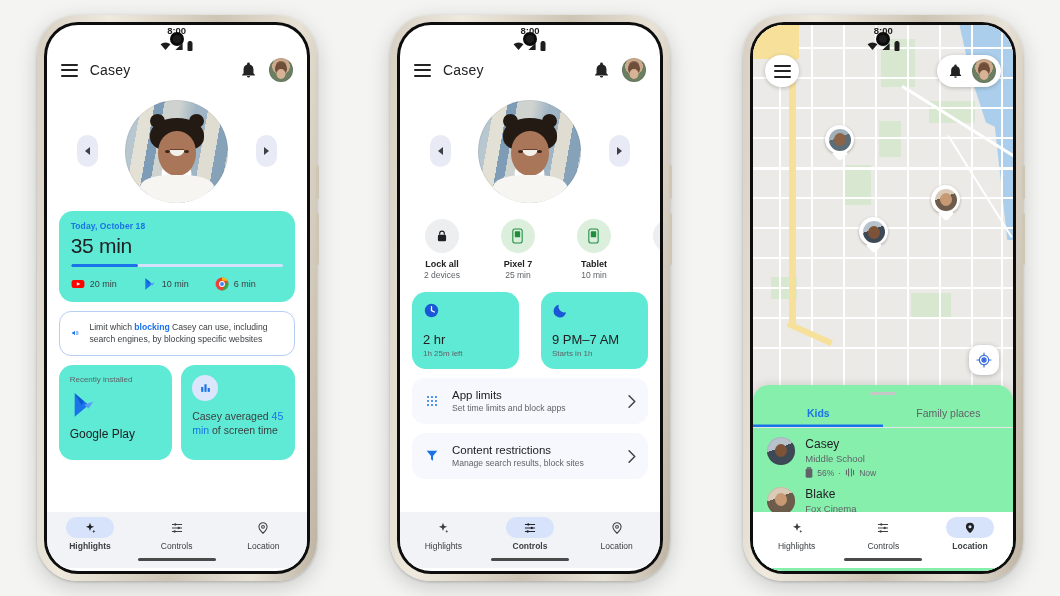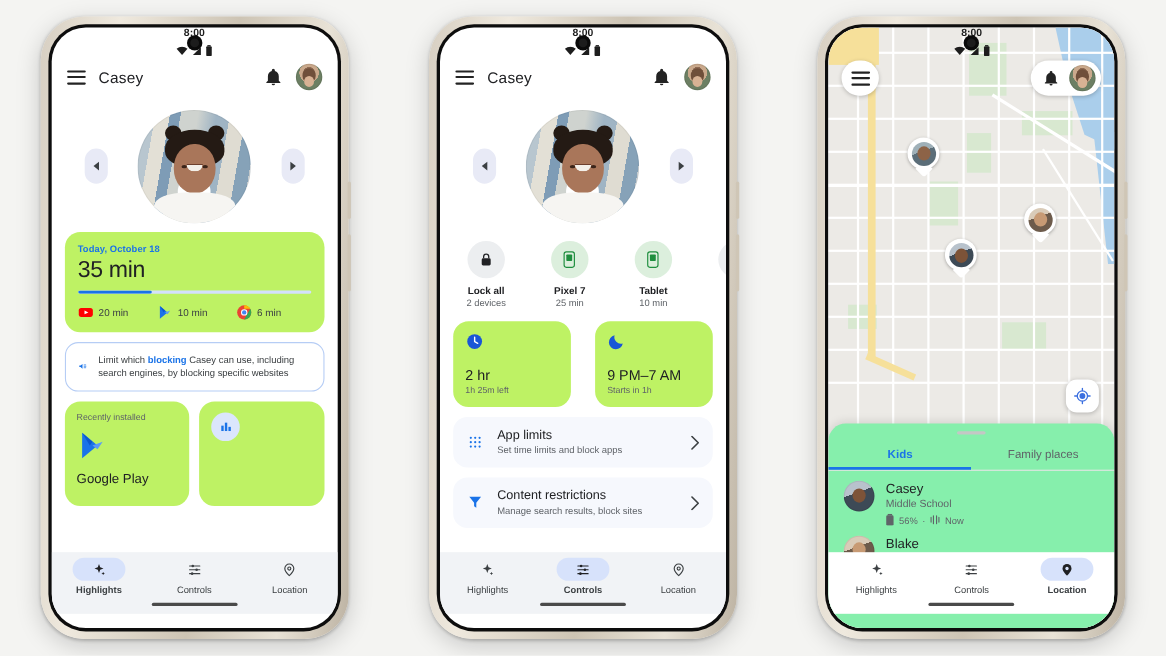--- a/index.html
+++ b/index.html
@@ -103,21 +103,21 @@
     position:absolute; top:50%; transform:translateY(-50%);
     width:21px;height:32px;border-radius:11px;background:#e8eaf6;
     display:flex;align-items:center;justify-content:center;cursor:pointer;
   }
   .car-btn.left{ left:30px;} .car-btn.right{ right:30px;}
   .tri{width:0;height:0;border-top:4px solid transparent;border-bottom:4px solid transparent;}
   .tri.l{border-right:5px solid #3c4043;} .tri.r{border-left:5px solid #3c4043;}
 
   
   .content{ padding:0 12px; }
-  .card{ background:#bef264; border-radius:14px; }
+  .card{ background:#5eead4; border-radius:14px; }
   .daycard{ padding:10px 12px 11px 12px; }
   .daylabel{ font-size:8.5px; color:#1a73e8; font-weight:600; letter-spacing:.1px;}
   .bigmin{ font-size:21px; color:#202124; margin-top:3px; letter-spacing:-.3px;}
   .bar{ height:3px; border-radius:3px; background:#d3e1fb; margin-top:6px; position:relative; overflow:hidden;}
   .bar i{ position:absolute; left:0; top:0; bottom:0; background:#1a73e8; border-radius:3px;}
   .approw{ display:flex; align-items:center; margin-top:10px; gap:4px;}
   .appitem{ display:flex; align-items:center; gap:5px; flex:1;}
   .appitem span{ font-size:9px; color:#3c4043;}
   .ic{ width:14px;height:14px; flex:0 0 auto;}
 
@@ -208,21 +208,21 @@
   .tab.active{ color:#1a73e8; font-weight:600; box-shadow:inset 0 -2.5px 0 #1a73e8;}
   .kid{ display:flex; gap:10px; padding:9px 14px 0 14px;}
   .kidav{ width:28px;height:28px;border-radius:50%;flex:0 0 auto;position:relative;overflow:hidden;
     box-shadow:inset 0 0 0 1px rgba(0,0,0,.07);}
   .kid .kn{ font-size:12px;color:#202124;}
   .kid .kp{ font-size:9.5px;color:#5f6368;margin-top:2px;}
   .kid .km{ font-size:8.5px;color:#5f6368;margin-top:3px;display:flex;align-items:center;gap:4px;}
 
   
   .bnav{
-    position:absolute; left:0; right:0; bottom:13px; height:56px;
+    position:absolute; left:0; right:0; bottom:3px; height:56px;
     background:#f1f3f6; display:flex; align-items:flex-start; padding-top:5px; z-index:7;
   }
   .bitem{ flex:1; display:flex; flex-direction:column; align-items:center; gap:3px; cursor:pointer;}
   .bpill{ width:48px;height:21px;border-radius:12px;display:flex;align-items:center;justify-content:center;}
   .bitem.active .bpill{ background:#d7e2fb;}
   .blabel{ font-size:8.5px; color:#3c4043;}
   .bitem.active .blabel{ font-weight:600;}
   .gesture{ position:absolute;left:50%;bottom:7px;transform:translateX(-50%);
     width:78px;height:3px;border-radius:3px;background:#4a4a4a; z-index:8;}
   .bnav-white{ background:#fff;}
@@ -341,20 +341,21 @@
             <div class="cardtitle">Google Play</div>
           </div>
           <div class="card">
             <div class="chartcirc">
               <svg width="13" height="13" viewBox="0 0 24 24">
                     <rect x="4" y="11" width="4" height="9" fill="#1a73e8"></rect>
                     <rect x="10" y="6" width="4" height="14" fill="#1a73e8"></rect>
                     <rect x="16" y="13" width="4" height="7" fill="#1a73e8"></rect>
                   </svg>
             </div>
+            <div class="avgtxt"><span>Casey averaged </span><b>45 min</b><span> of screen time</span></div>
           </div>
         </div>
       </div>
 
       <div class="bnav">
         <div class="bitem active">
           <div class="bpill">
                 <svg width="14" height="14" viewBox="0 0 24 24">
                   <path fill="#202124" d="M12 3l1.9 5.1L19 10l-5.1 1.9L12 17l-1.9-5.1L5 10l5.1-1.9z"></path>
                   <path fill="#202124" d="M18.5 15l.8 2 2 .8-2 .8-.8 2-.8-2-2-.8 2-.8z"></path>

